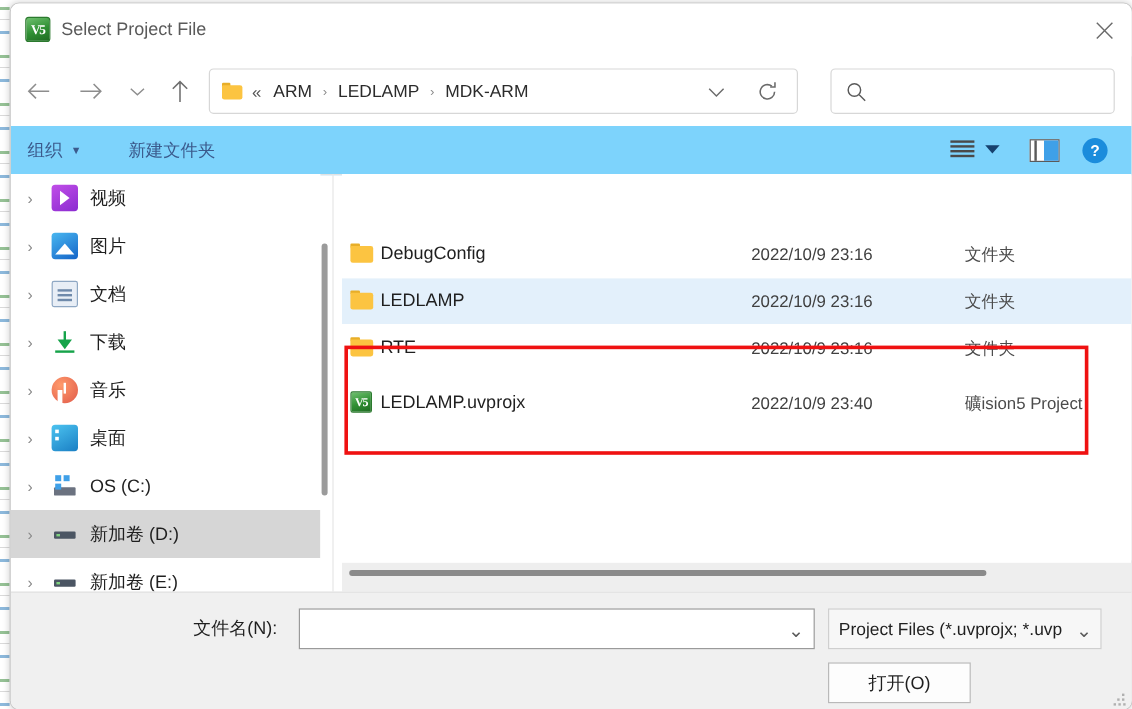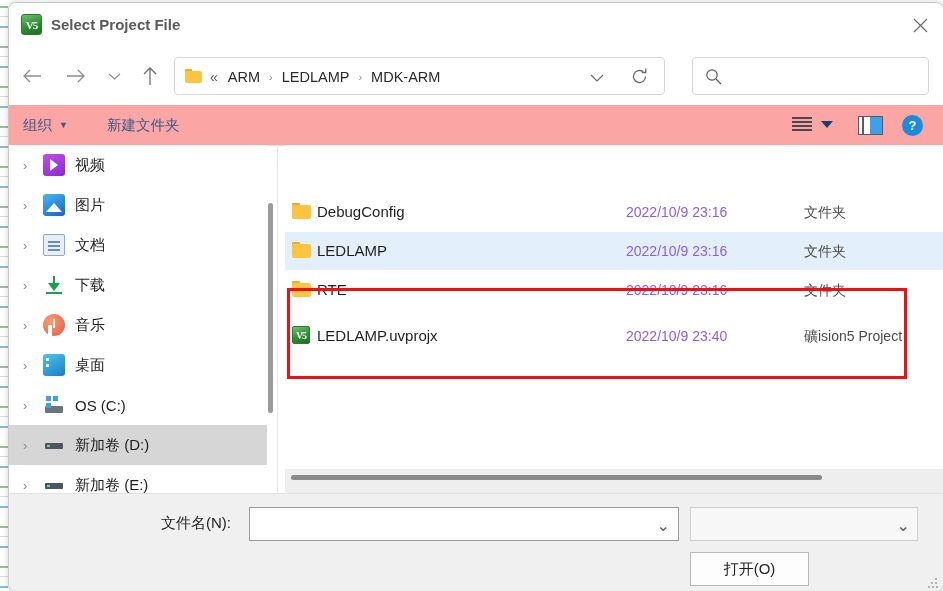--- a/index.html
+++ b/index.html
@@ -44,21 +44,21 @@
     box-sizing:border-box;
   }
   #app-icon .glyph{
     position:absolute;left:0;top:0;width:100%;height:100%;
     color:#ffffff;font-size:11px;font-weight:bold;line-height:20px;
     text-align:center;letter-spacing:-1px;
     font-family:"Liberation Serif","DejaVu Serif",serif;
   }
   #title-text{
     position:absolute;left:42px;top:11px;
-    font-size:15px;color:#5a5a5a;line-height:21px;font-weight:bold;
+    font-size:15px;color:#5a5a5a;line-height:21px;
   }
   #close-btn{
     position:absolute;right:0;top:0;width:46px;height:44px;
     display:flex;align-items:center;justify-content:center;
   }
   #close-btn svg{display:block;}
   
   #navrow{
     position:absolute;left:0;top:44px;width:934px;height:58px;
   }
@@ -110,21 +110,21 @@
   #search-icon{
     position:absolute;left:12px;top:10px;width:17px;height:17px;color:#5a5a5a;
   }
   #search-ph{
     position:absolute;left:37px;top:9px;font-size:14.5px;color:#4a4a4a;
     line-height:20px;
   }
   
   #cmdbar{
     position:absolute;left:0;top:102px;width:934px;height:40px;
-    background:#fca5a5;border-bottom:1px solid #e2e2e2;
+    background:#7dd3fc;border-bottom:1px solid #e2e2e2;
   }
   #btn-organize{
     position:absolute;left:14px;top:8px;height:24px;
     display:flex;align-items:center;font-size:14.5px;color:#3b5a8c;
   }
   #btn-organize .caret{margin-left:7px;font-size:9px;color:#3b5a8c;}
   #btn-newfolder{
     position:absolute;left:98px;top:8px;height:24px;
     display:flex;align-items:center;font-size:14.5px;color:#3b5a8c;
   }
@@ -238,21 +238,21 @@
   }
   .file-row{
     position:absolute;left:0;width:658px;height:38px;
   }
   .file-row.sel{background:#e3f0fb;}
   .file-row .fname{
     position:absolute;left:32px;top:10px;font-size:15px;color:#1f1f1f;
     white-space:nowrap;
   }
   .file-row .fdate{
-    position:absolute;left:341px;top:11px;font-size:14px;color:#8b5cf6;
+    position:absolute;left:341px;top:11px;font-size:14px;color:#404040;
     white-space:nowrap;
   }
   .file-row .ftype{
     position:absolute;left:519px;top:11px;font-size:14px;color:#4b4b4b;
     white-space:nowrap;
   }
   .folder-ico{
     position:absolute;left:7px;top:10px;width:19px;height:16px;
   }
   .folder-ico .tab{
@@ -537,20 +537,21 @@
   <div id="hscroll-track"></div>
   <div id="hscroll-thumb"></div>
 
   <div id="footer">
     <div id="fname-label">文件名(N):</div>
     <div id="fname-input">
       <input type="text" value="" style="">
       <span id="fname-caret">⌄</span>
     </div>
     <div id="filter-select">
+      <div id="filter-text">Project Files (*.uvprojx;  *.uvp</div>
       <span id="filter-caret">⌄</span>
     </div>
     <div id="btn-open">打开(O)</div>
 
     <div id="resize-grip">
       <i style="left:7px;top:0"></i>
       <i style="left:3px;top:4px"></i>
         <i style="left:7px;top:4px"></i>
       <i style="left:0px;top:8px"></i>
         <i style="left:4px;top:8px"></i>

